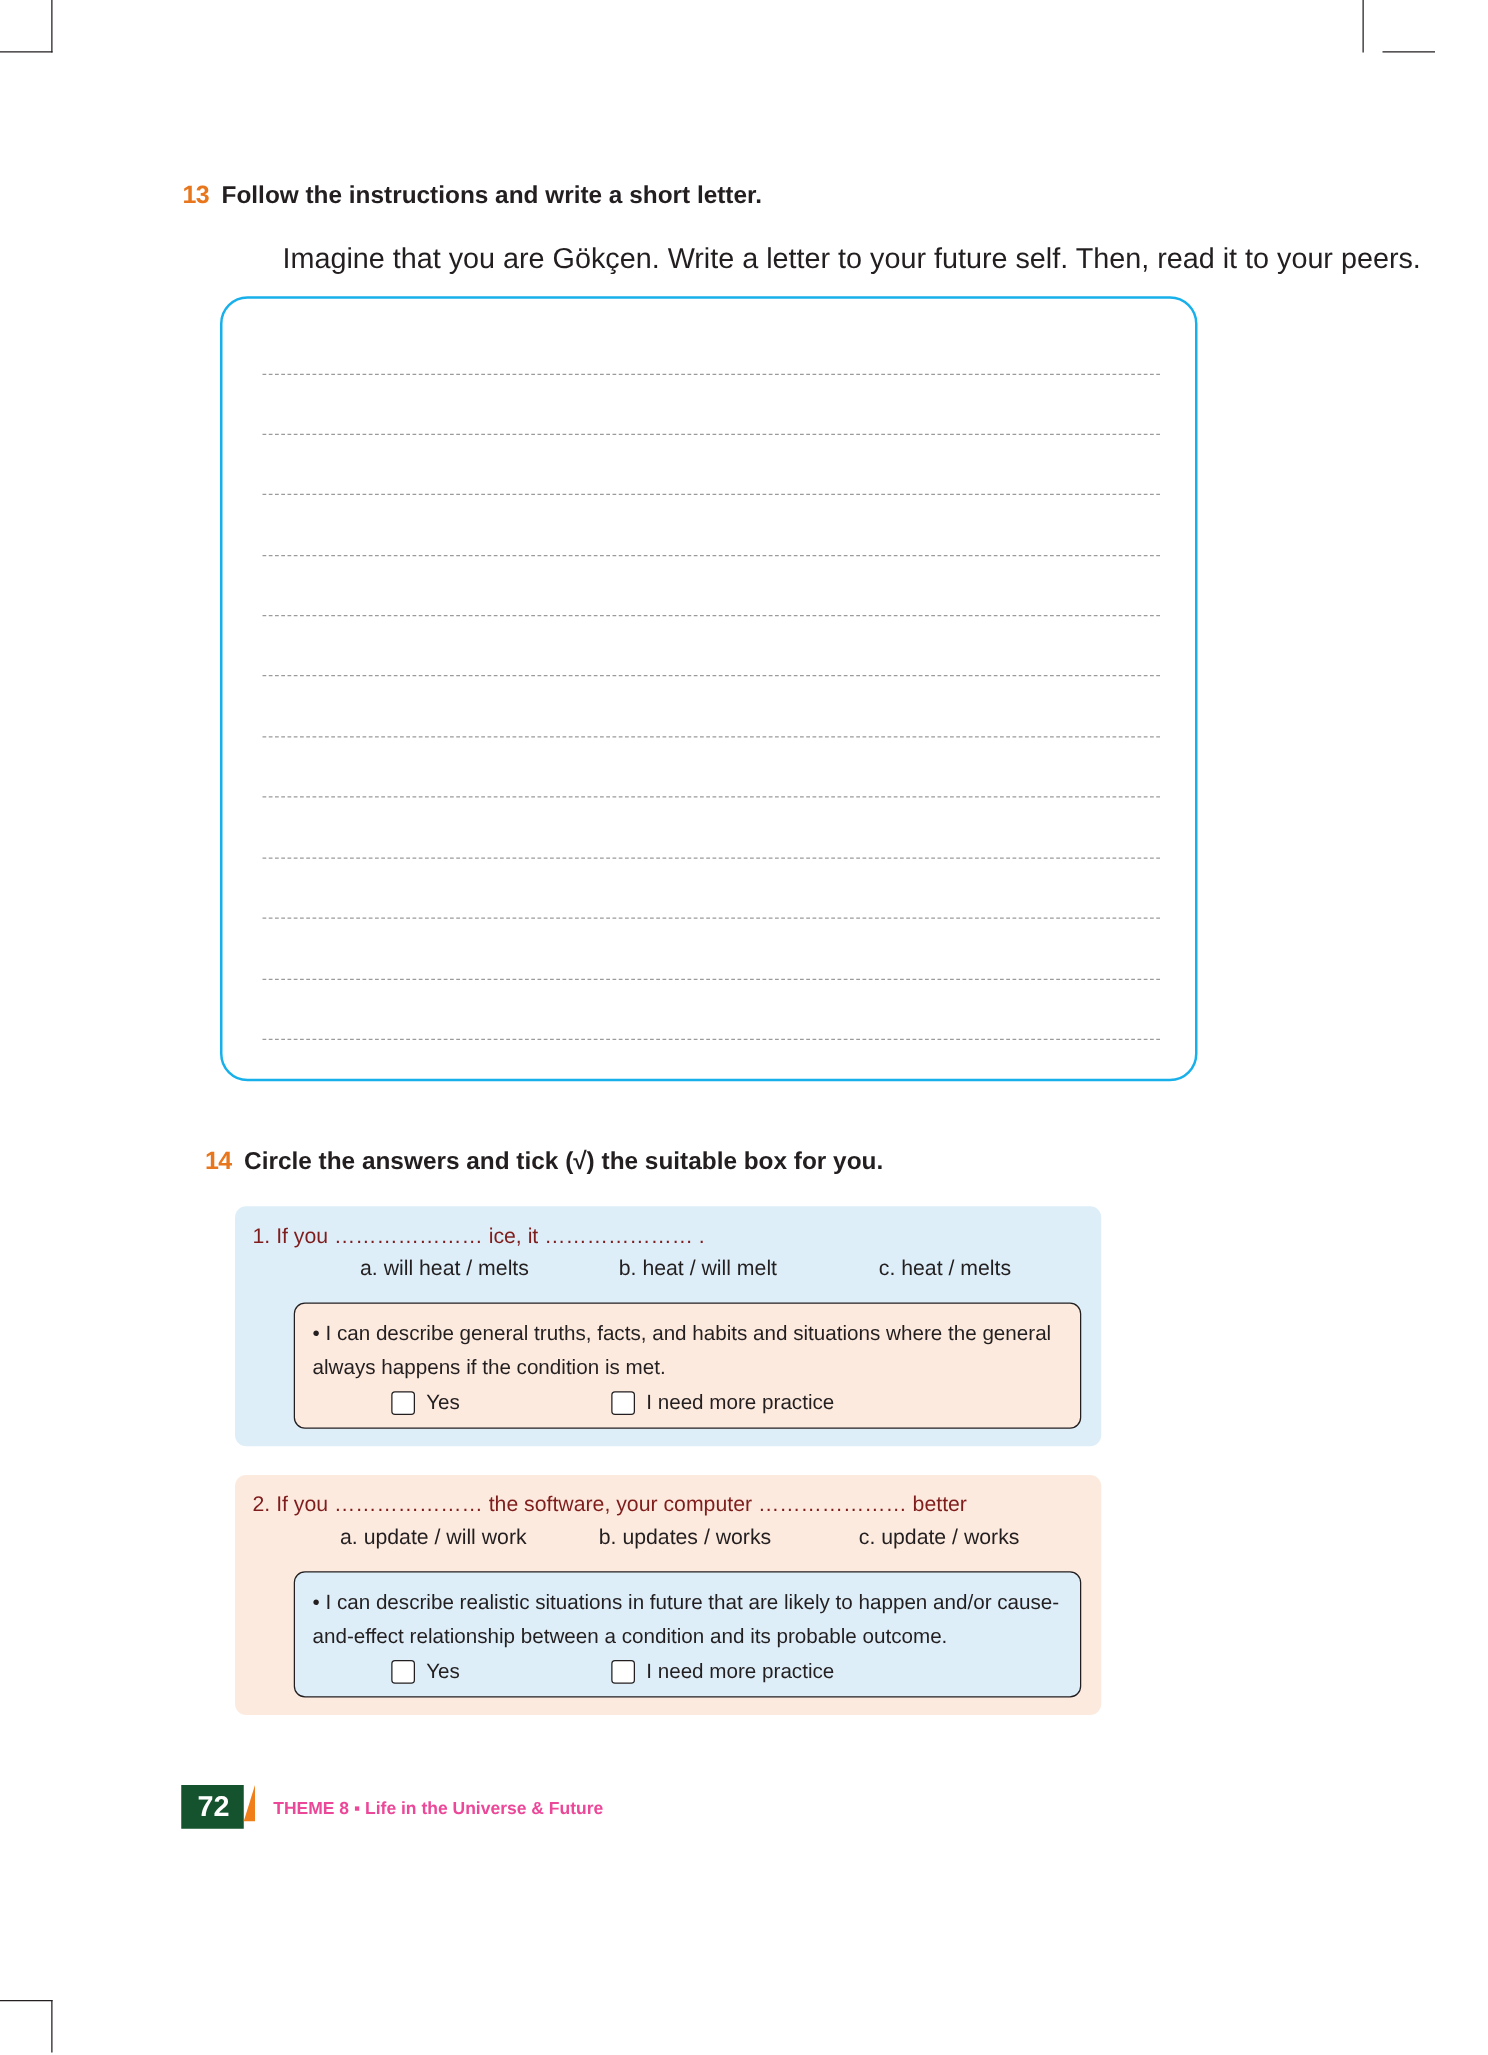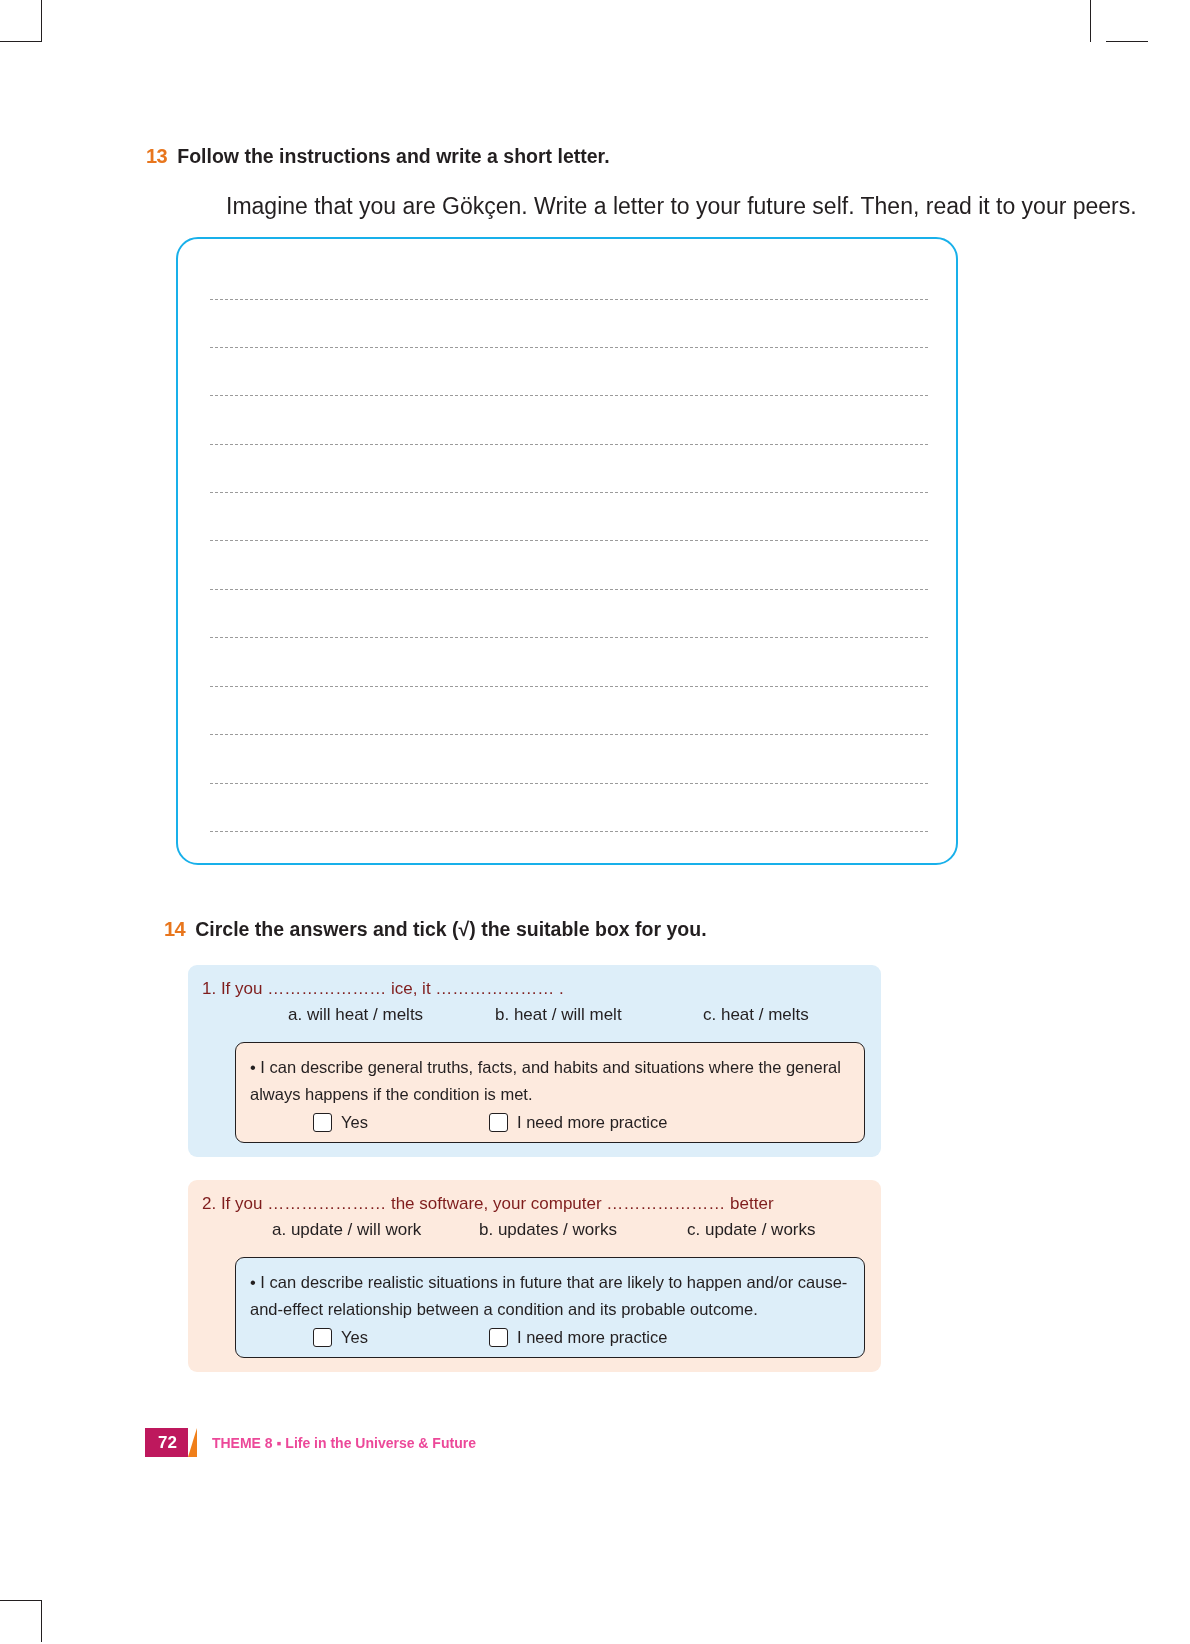--- a/index.html
+++ b/index.html
@@ -134,24 +134,24 @@
 
   
   .footer {
     position: absolute;
     left: 145px;
     top: 1428px;
     display: flex;
     align-items: center;
   }
   .pagenum {
-    background: #be185d;
+    background: #14532d;
     color: #fff;
     font-weight: bold;
-    font-size: 17px;
+    font-size: 23px;
     padding: 6px 11px 6px 13px;
     line-height: 1;
     position: relative;
   }
   .pagenum:after {
     content: "";
     position: absolute;
     right: -9px;
     top: 0;
     width: 0; height: 0;

